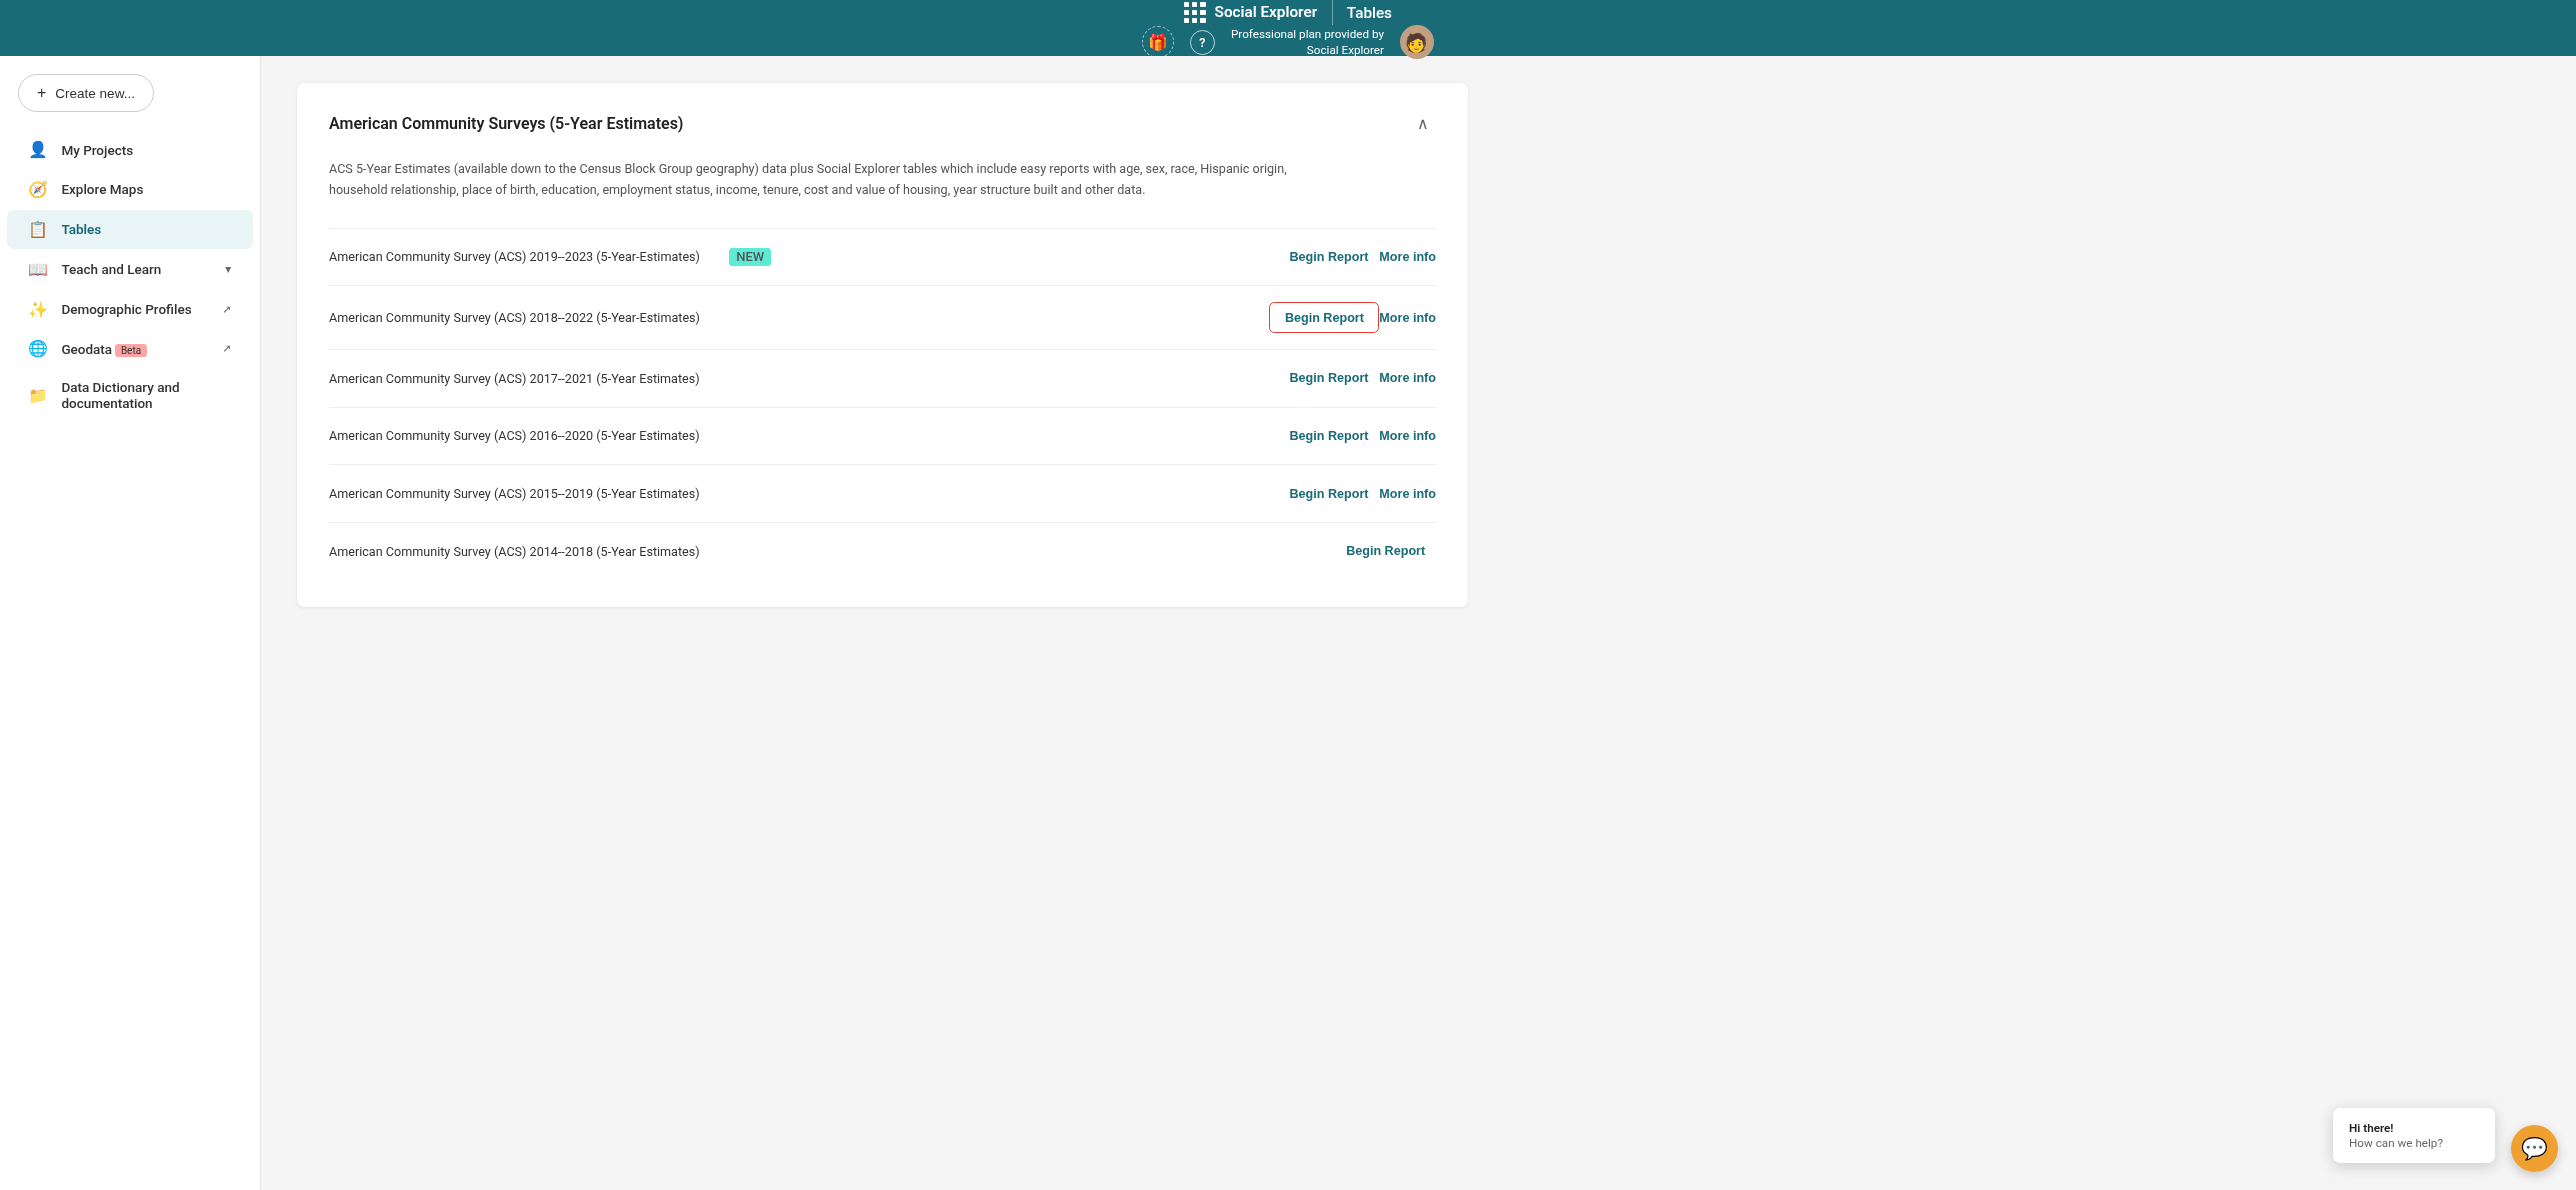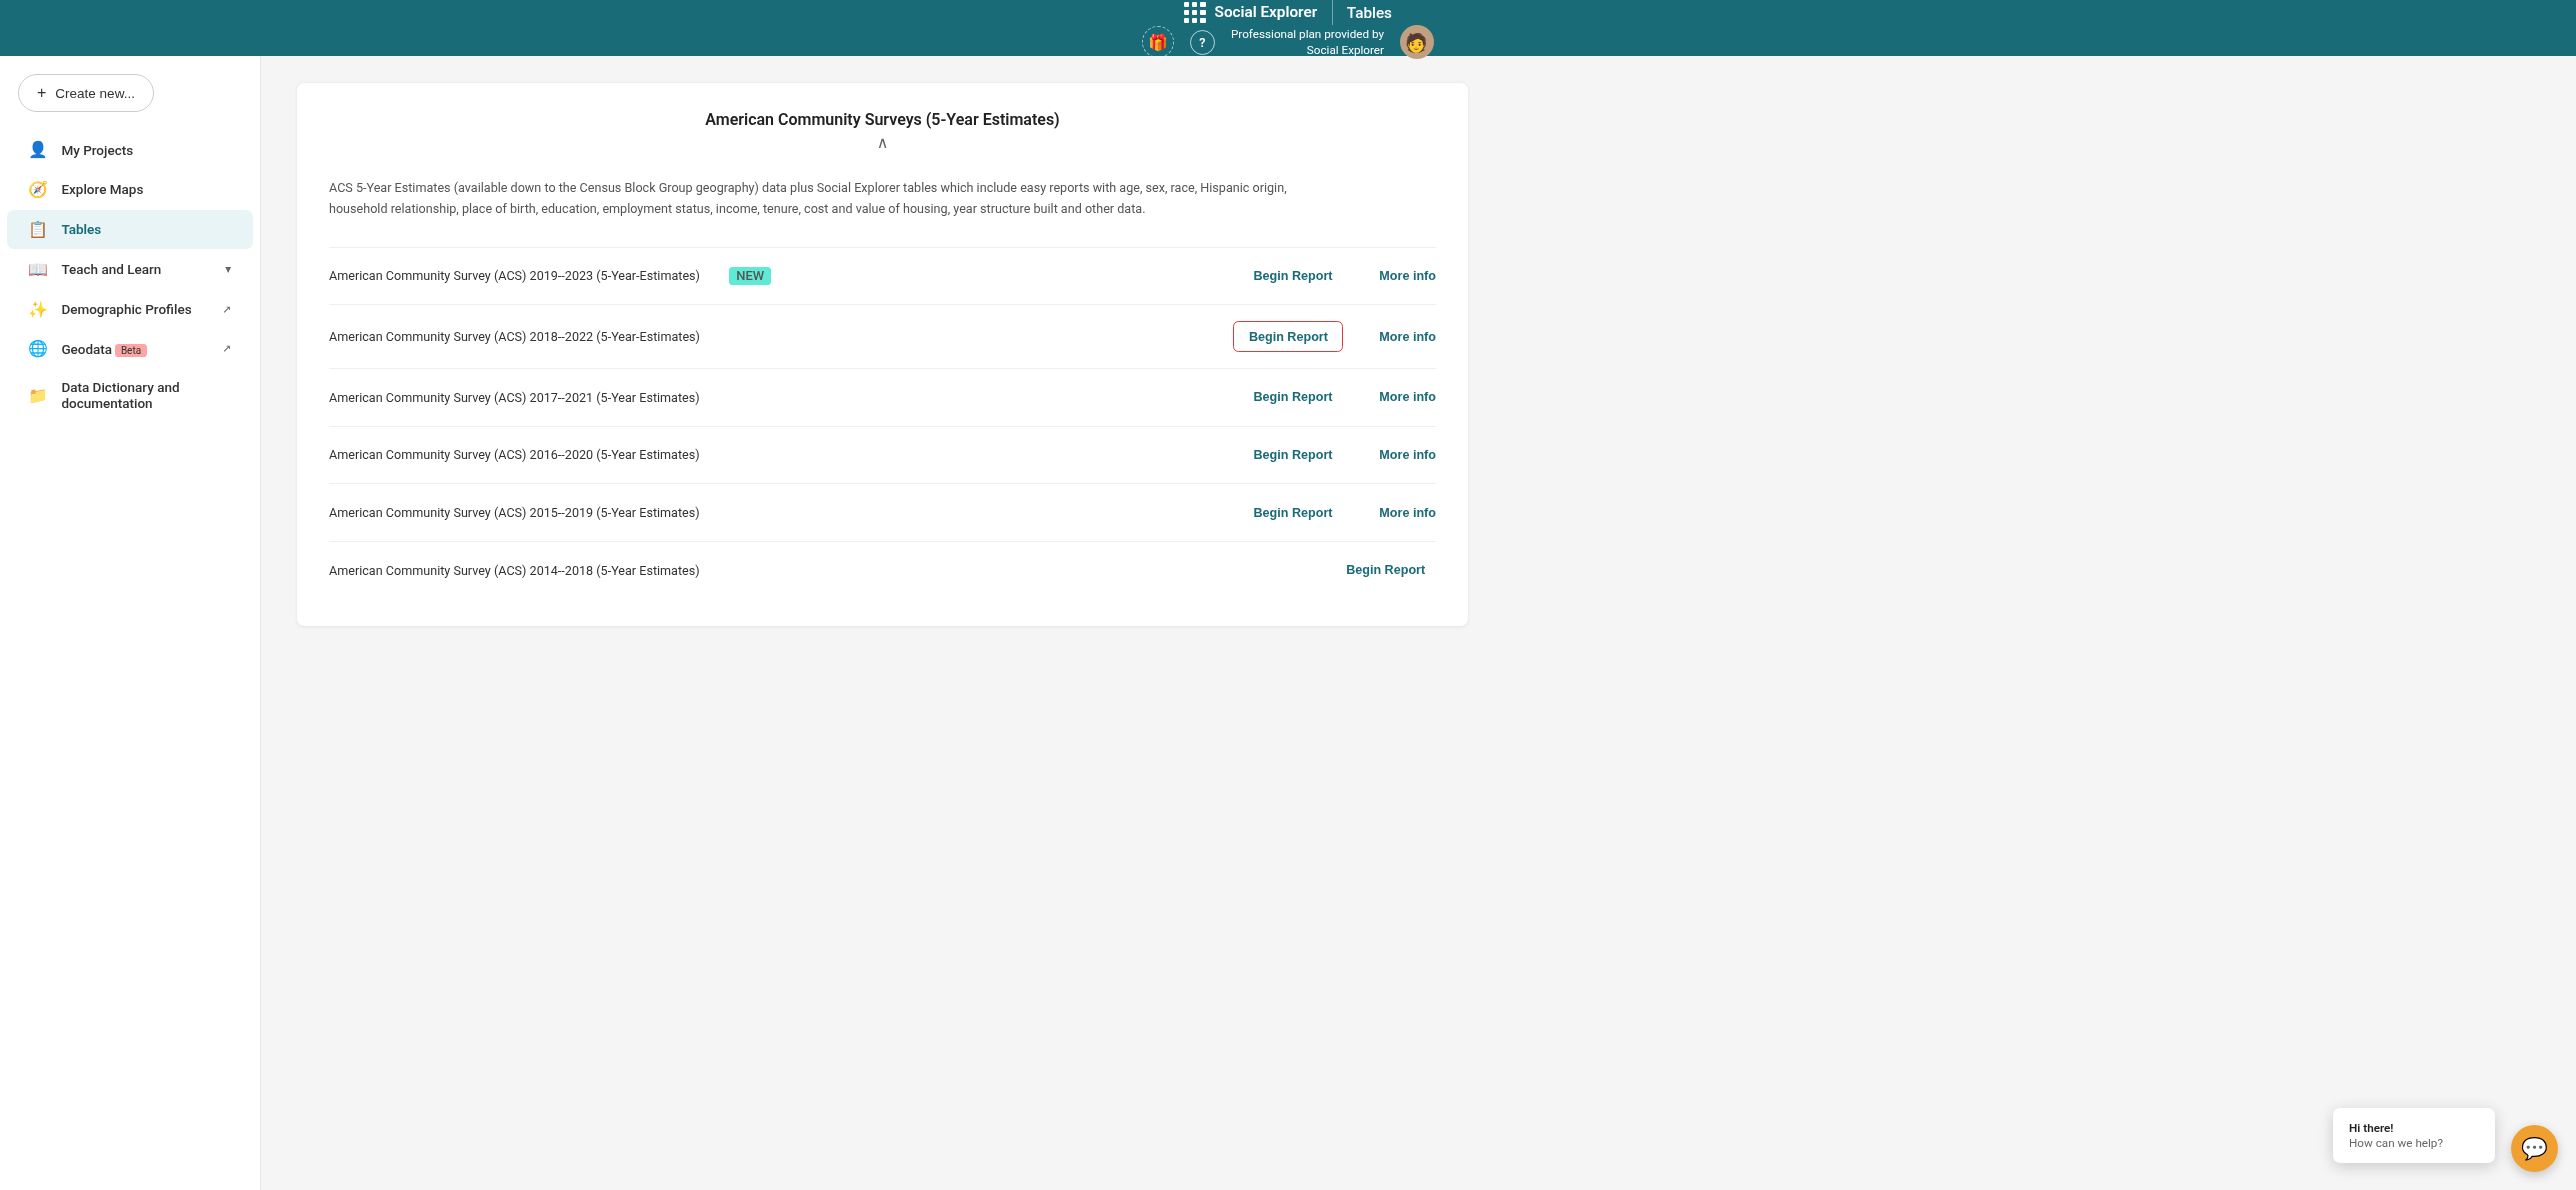--- a/index.html
+++ b/index.html
@@ -193,21 +193,20 @@
       border-radius: 7.2px;
       padding: 27px 32px;
       box-shadow: 0 0.9px 3.6px rgba(0,0,0,0.08);
       max-width: 1171px;
     }
     .survey-header {
       display: flex;
       align-items: center;
       justify-content: space-between;
       margin-bottom: 21.6px;
-      flex-direction: column;
     }
     .survey-title {
       font-size: 16px;
       font-weight: 600;
       color: #222;
     }
     .survey-collapse-btn {
       background: none;
       border: none;
       cursor: pointer;
@@ -242,21 +241,20 @@
       background: #5eead4;
       color: #555;
       font-size: 13px;
       padding: 1.8px 7.2px;
       border-radius: 3.6px;
       font-weight: 500;
     }
     .survey-row-actions {
       display: flex;
       align-items: center;
-      gap: 36px;
     }
     .btn-begin-report {
       color: #1a6b78;
       font-weight: 600;
       font-size: 12.6px;
       cursor: pointer;
       background: none;
       border: none;
       padding: 5.4px 10.8px;
     }

